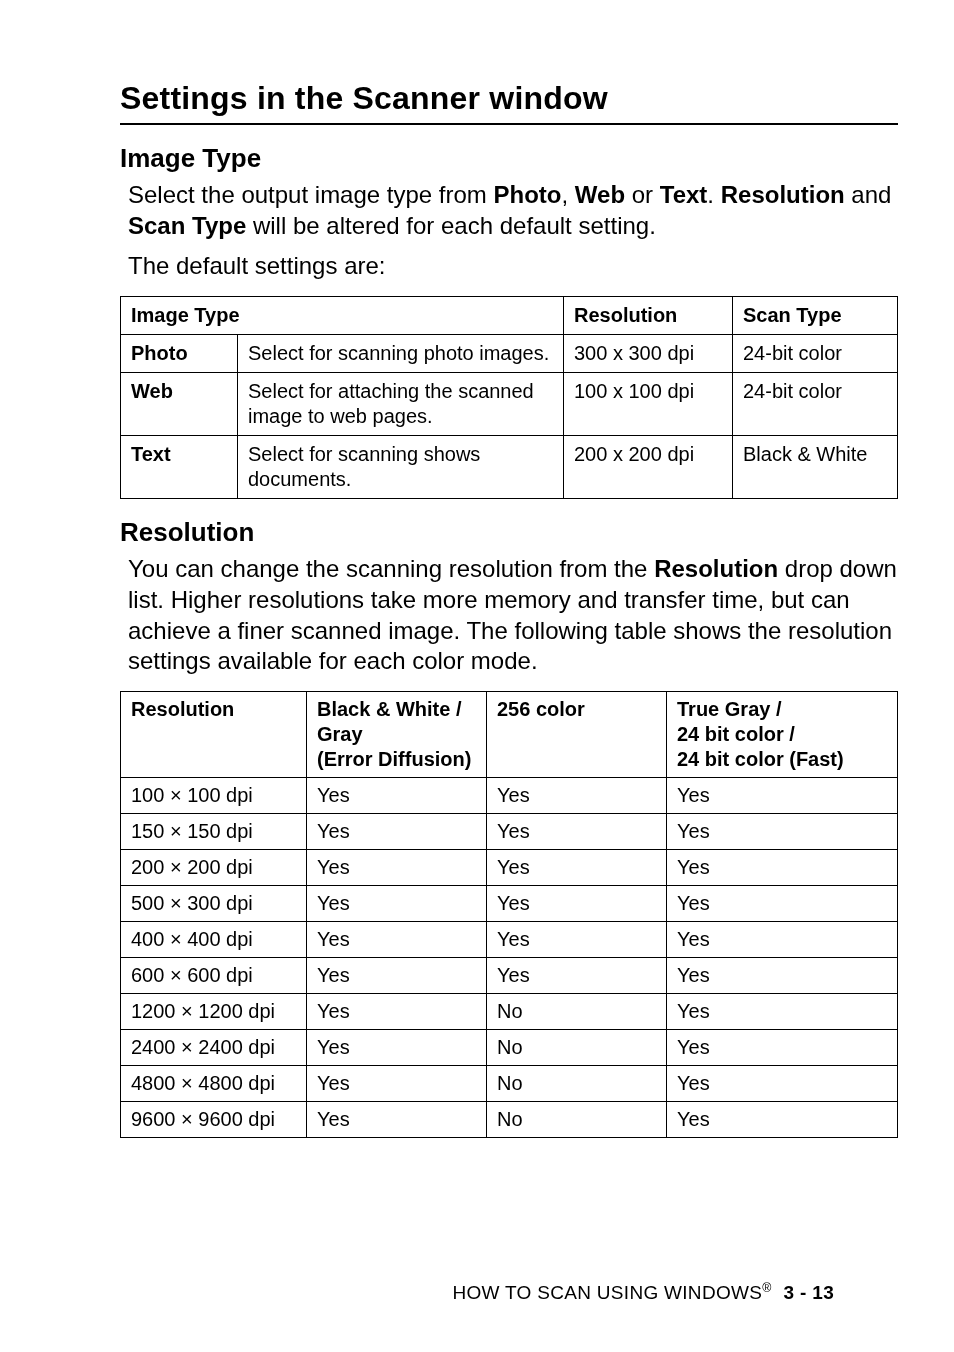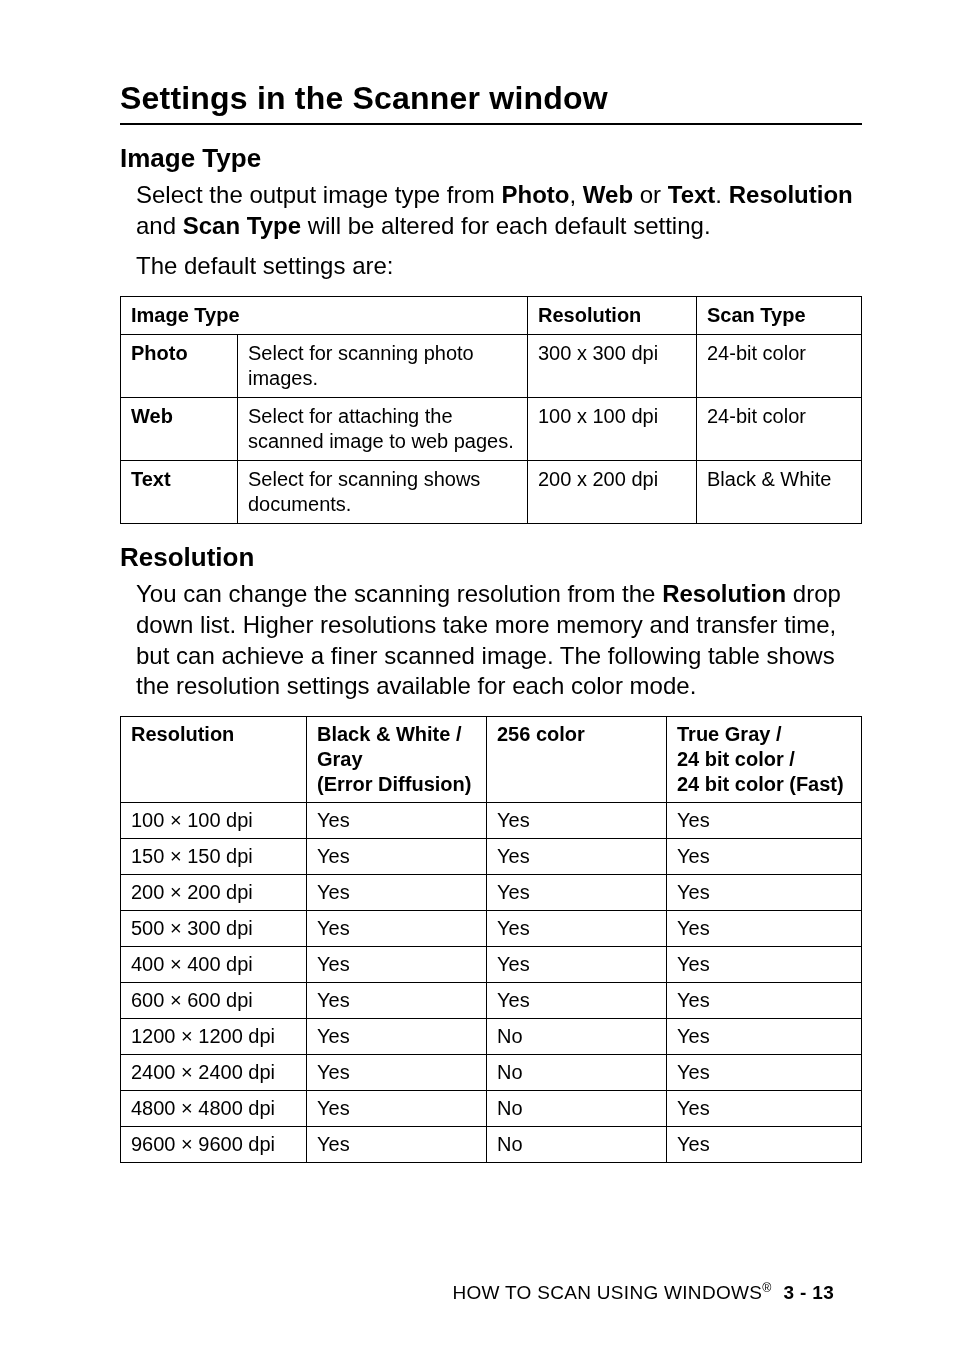--- a/index.html
+++ b/index.html
@@ -6,42 +6,42 @@
     margin: 0;
     padding: 0;
     background: #fff;
     width: 954px;
     height: 1352px;
     font-family: Arial, Helvetica, sans-serif;
     color: #000;
   }
   .page {
     box-sizing: border-box;
-    padding: 80px 92px 0 120px;
+    padding: 80px 56px 0 120px;
     position: relative;
     height: 1352px;
     border-radius: 31px;
   }
   h1.section-title {
     font-size: 32px;
     font-weight: bold;
     margin: 0 0 4px 0;
     padding-bottom: 6px;
     border-bottom: 2px solid #000;
     letter-spacing: 0.2px;
   }
   h2.sub-title {
     font-size: 26px;
     font-weight: bold;
     margin: 18px 0 6px 0;
   }
   p.body {
     font-size: 24px;
     line-height: 1.28;
-    margin: 6px 0 10px 16px;
+    margin: 6px 0 10px 8px;
   }
   p.body .bold { font-weight: bold; }
   table {
     border-collapse: collapse;
     width: 100%;
     font-size: 20px;
     margin-top: 14px;
     margin-bottom: 8px;
   }
   table.t1 th, table.t1 td {

